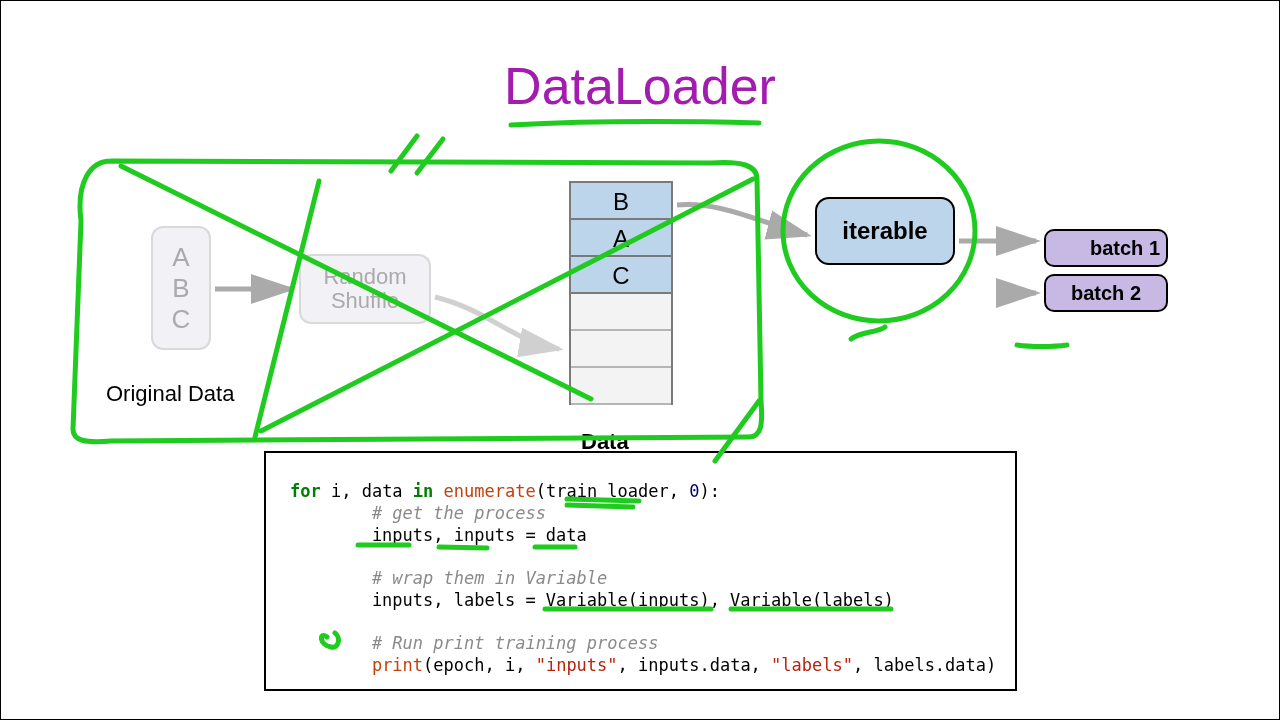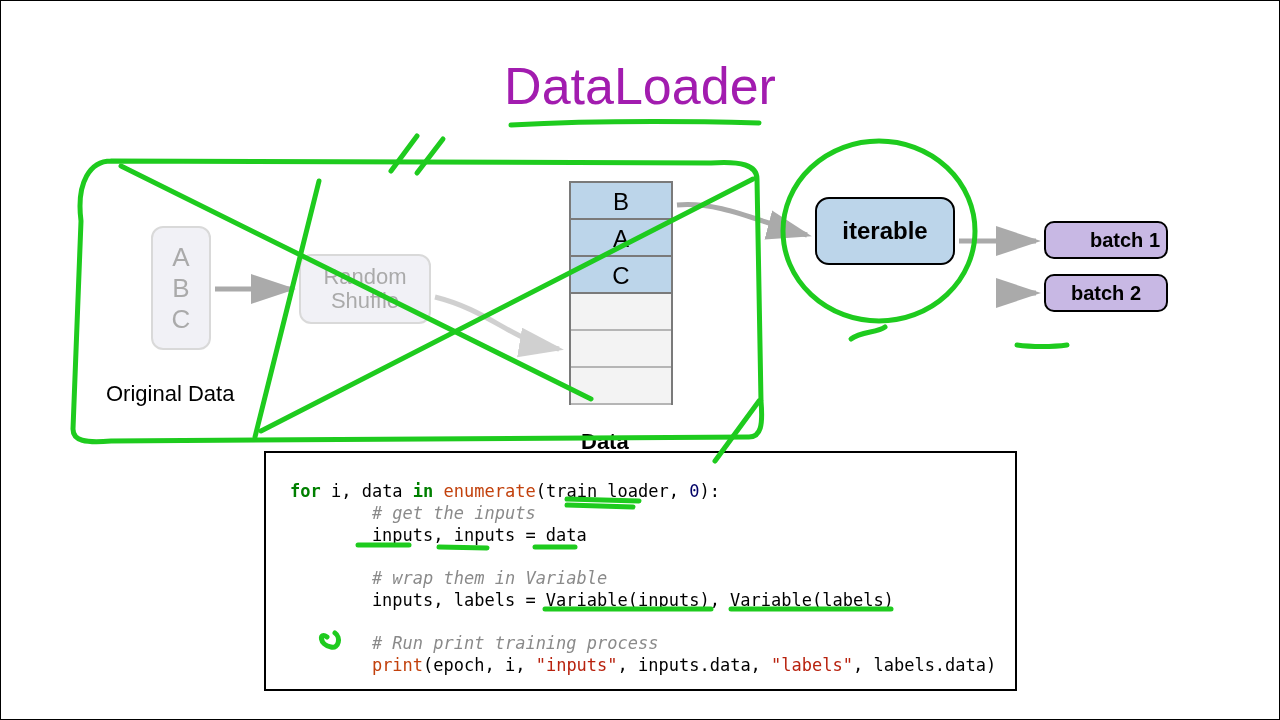--- a/index.html
+++ b/index.html
@@ -89,21 +89,21 @@
   .batch {
     position: absolute;
     left: 1043px;
     width: 124px; height: 38px;
     background: #c8b8e4;
     border: 2px solid #000;
     border-radius: 10px;
     display: flex; align-items: center; justify-content: center;
     font-size: 20px; font-weight: 700;
   }
-  .batch1 { top: 220px; padding-left: 38px; }
+  .batch1 { top: 228px; padding-left: 38px; }
   .batch2 { top: 273px; }
   
   .codebox {
     position: absolute;
     left: 263px; top: 450px;
     width: 753px; height: 240px;
     border: 2px solid #000;
     background: #fff;
     padding: 28px 24px;
     font-family: "Menlo", "Consolas", monospace;
@@ -176,21 +176,21 @@
     </marker>
   </defs>
   <line x1="214" y1="288" x2="290" y2="288" stroke="#aaa" stroke-width="5" marker-end="url(#ah)"></line>
   <path d="M 434 296 C 490 310, 510 340, 558 348" stroke="#aaa" stroke-width="5" fill="none" marker-end="url(#ah)" opacity="0.55"></path>
   <path d="M 676 204 C 720 200, 760 222, 806 234" stroke="#aaa" stroke-width="5" fill="none" marker-end="url(#ah)"></path>
   <line x1="958" y1="240" x2="1035" y2="240" stroke="#aaa" stroke-width="5" marker-end="url(#ah)"></line>
   <line x1="1006" y1="292" x2="1035" y2="292" stroke="#aaa" stroke-width="5" marker-end="url(#ah)"></line>
 </svg>
 
 <div class="codebox"><span class="kw">for</span><span> i, data </span><span class="kw">in</span><span> </span><span class="fn">enumerate</span><span>(train_loader, </span><span class="num">0</span><span>):</span>
-<span class="cmt">        # get the inputs</span>
+<span class="cmt">        # get the process</span>
 <span>        inputs, inputs = data</span>
 
 <span class="cmt">        # wrap them in Variable</span>
 <span>        inputs, labels = Variable(inputs), Variable(labels)</span>
 
 <span class="cmt">        # Run print training process</span>
 <span>        </span><span class="fn">print</span><span>(epoch, i, </span><span class="str">"inputs"</span><span>, inputs.data, </span><span class="str">"labels"</span><span>, labels.data)</span></div>
 
 <svg class="ink">
 

